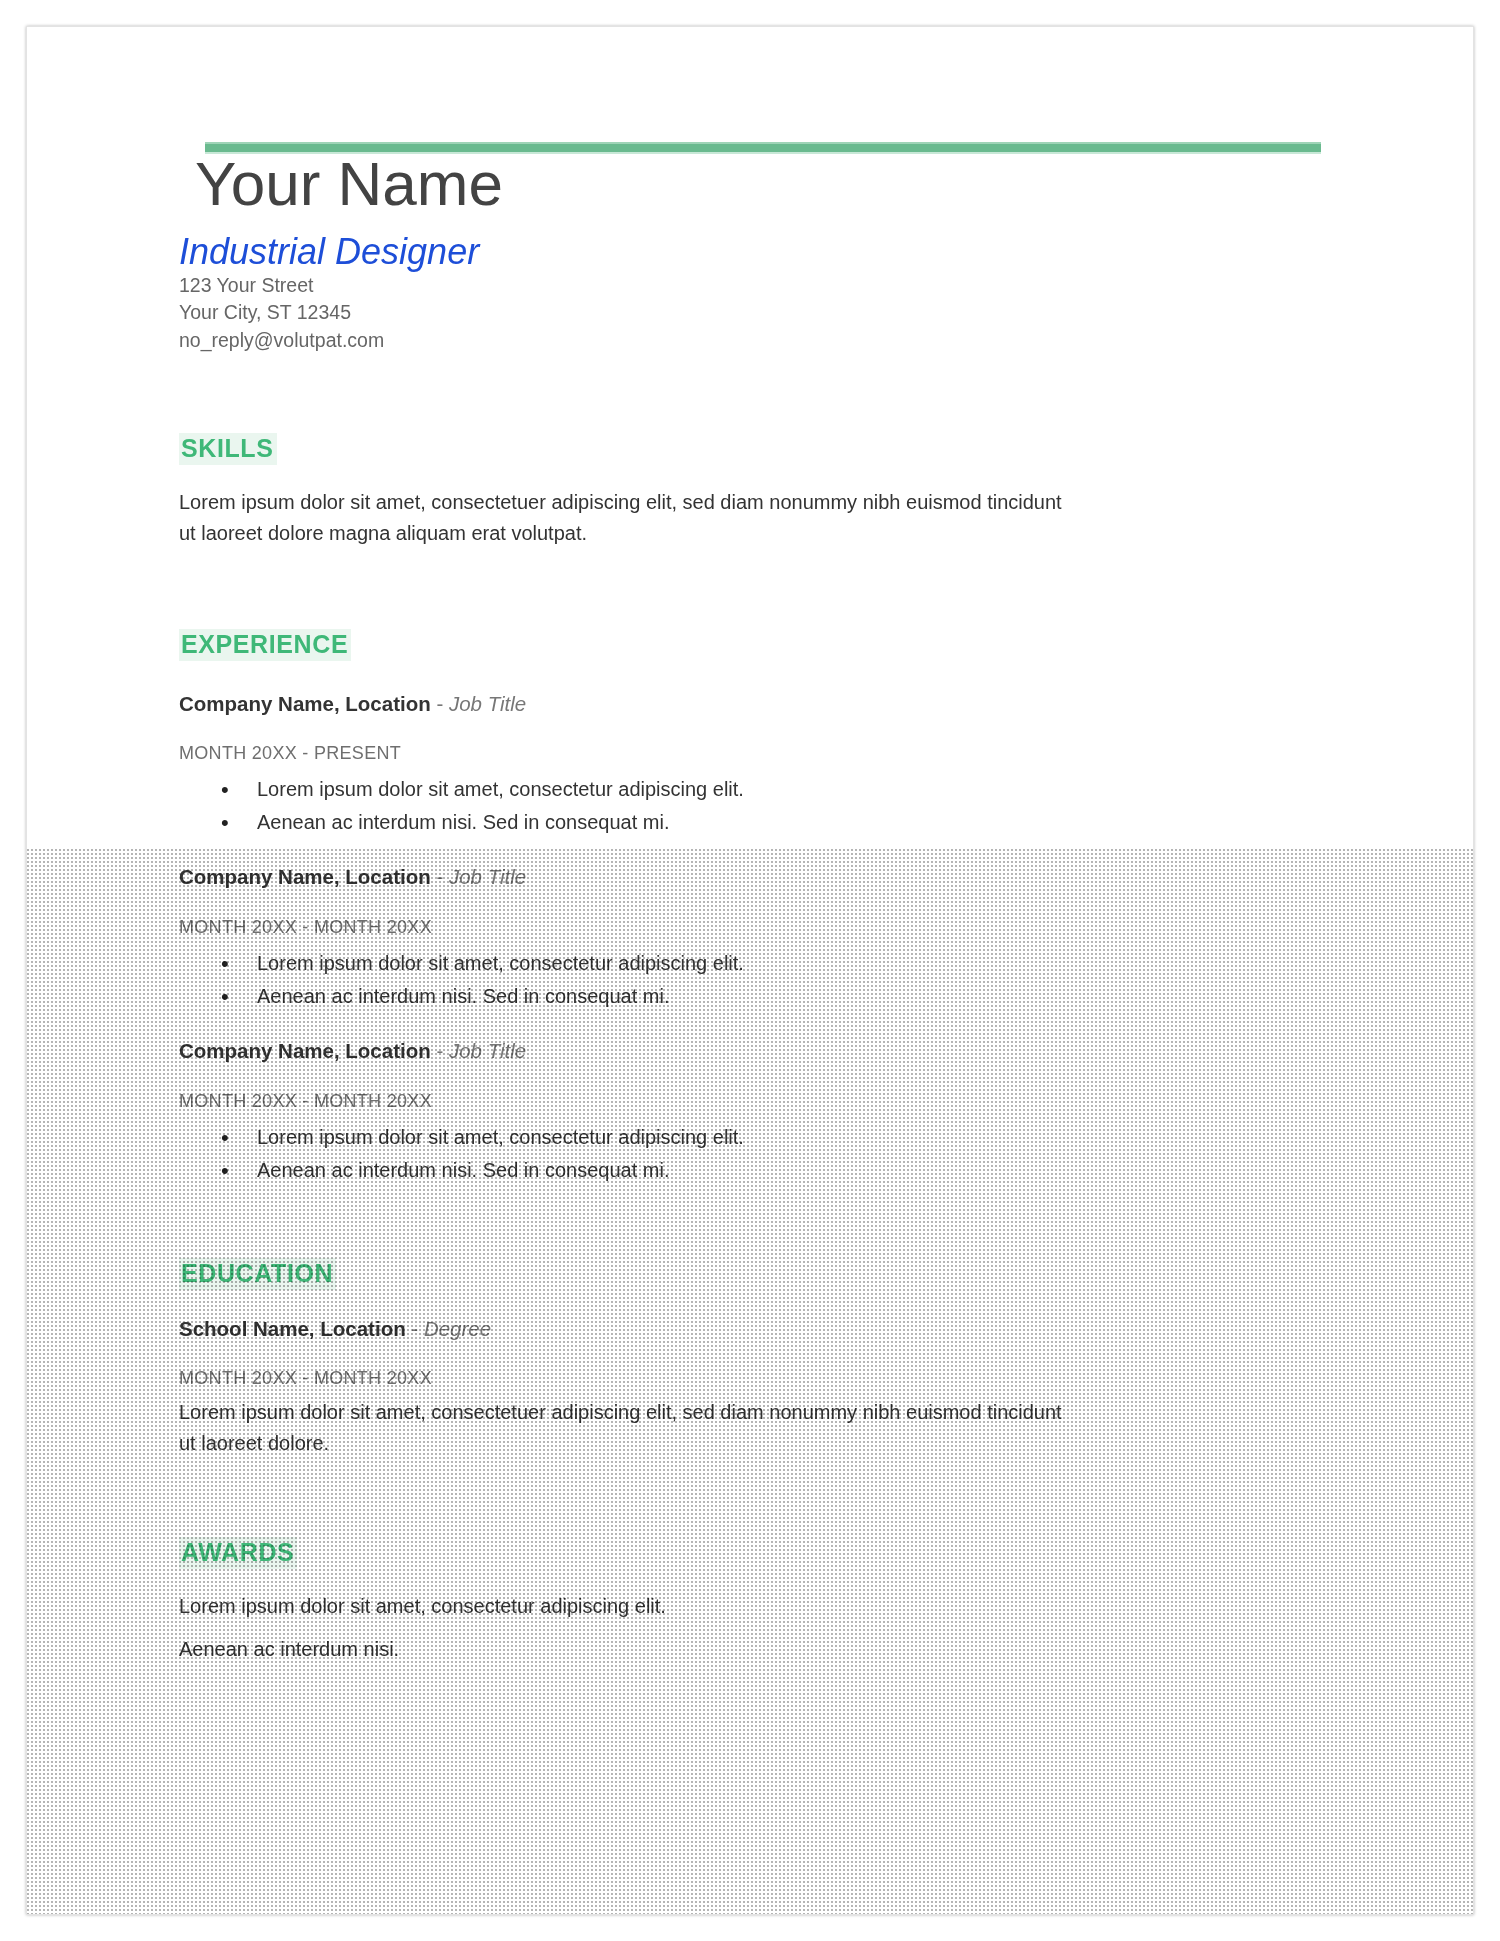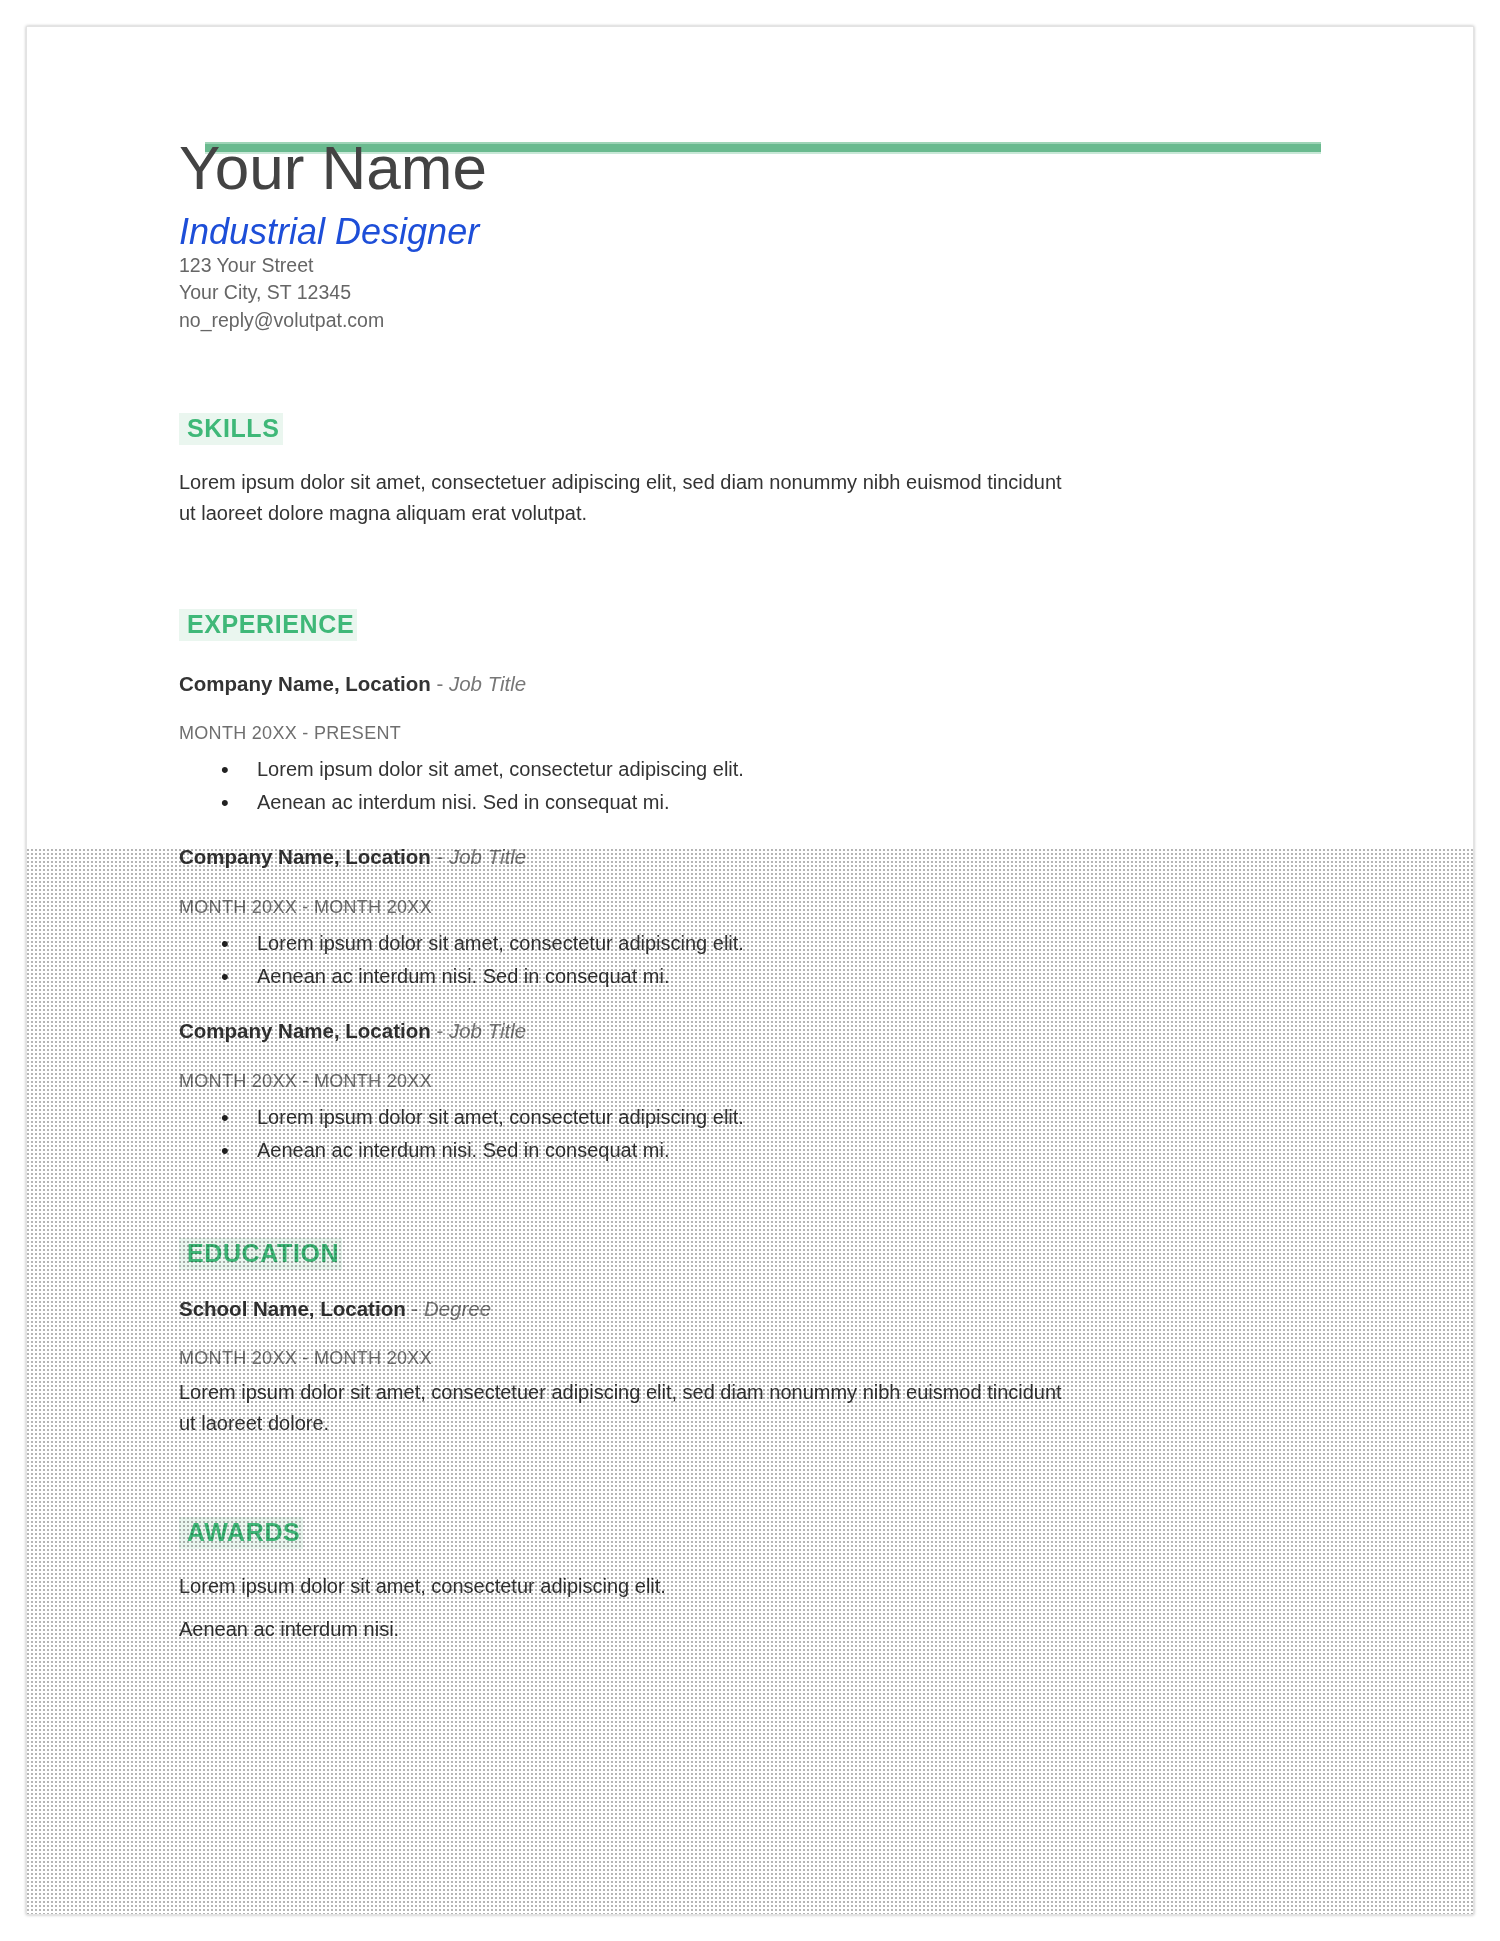--- a/index.html
+++ b/index.html
@@ -48,21 +48,21 @@
     border-bottom: 2px solid #c8e8d7;
     box-sizing: border-box;
   }
 
   .name {
     font-size: 62px;
     font-weight: 400;
     color: #434343;
     letter-spacing: 0px;
     line-height: 1.05;
-    margin: 0;
+    margin: 16px;
     padding-top: 108px;
   }
 
   .job-title {
     font-size: 36px;
     color: #1d4ed8;
     margin: 12px 0 0 0;
     line-height: 1.1;
     font-weight: 400;
     font-style: italic;
@@ -75,21 +75,21 @@
   }
 
   .section-heading {
     font-size: 25px;
     font-weight: bold;
     color: #3fb878;
     letter-spacing: 0.6px;
     margin: 0;
     display: inline-block;
     background: #eaf6ef;
-    padding: 1px 3px 2px 8px;
+    padding: 1px 3px 2px 2px;
   }
 
   .sec-skills { margin-top: 78px; }
   .sec-experience { margin-top: 80px; }
   .sec-education { margin-top: 72px; }
   .sec-awards { margin-top: 78px; }
 
   .body-text {
     font-size: 20px;
     color: #333333;

